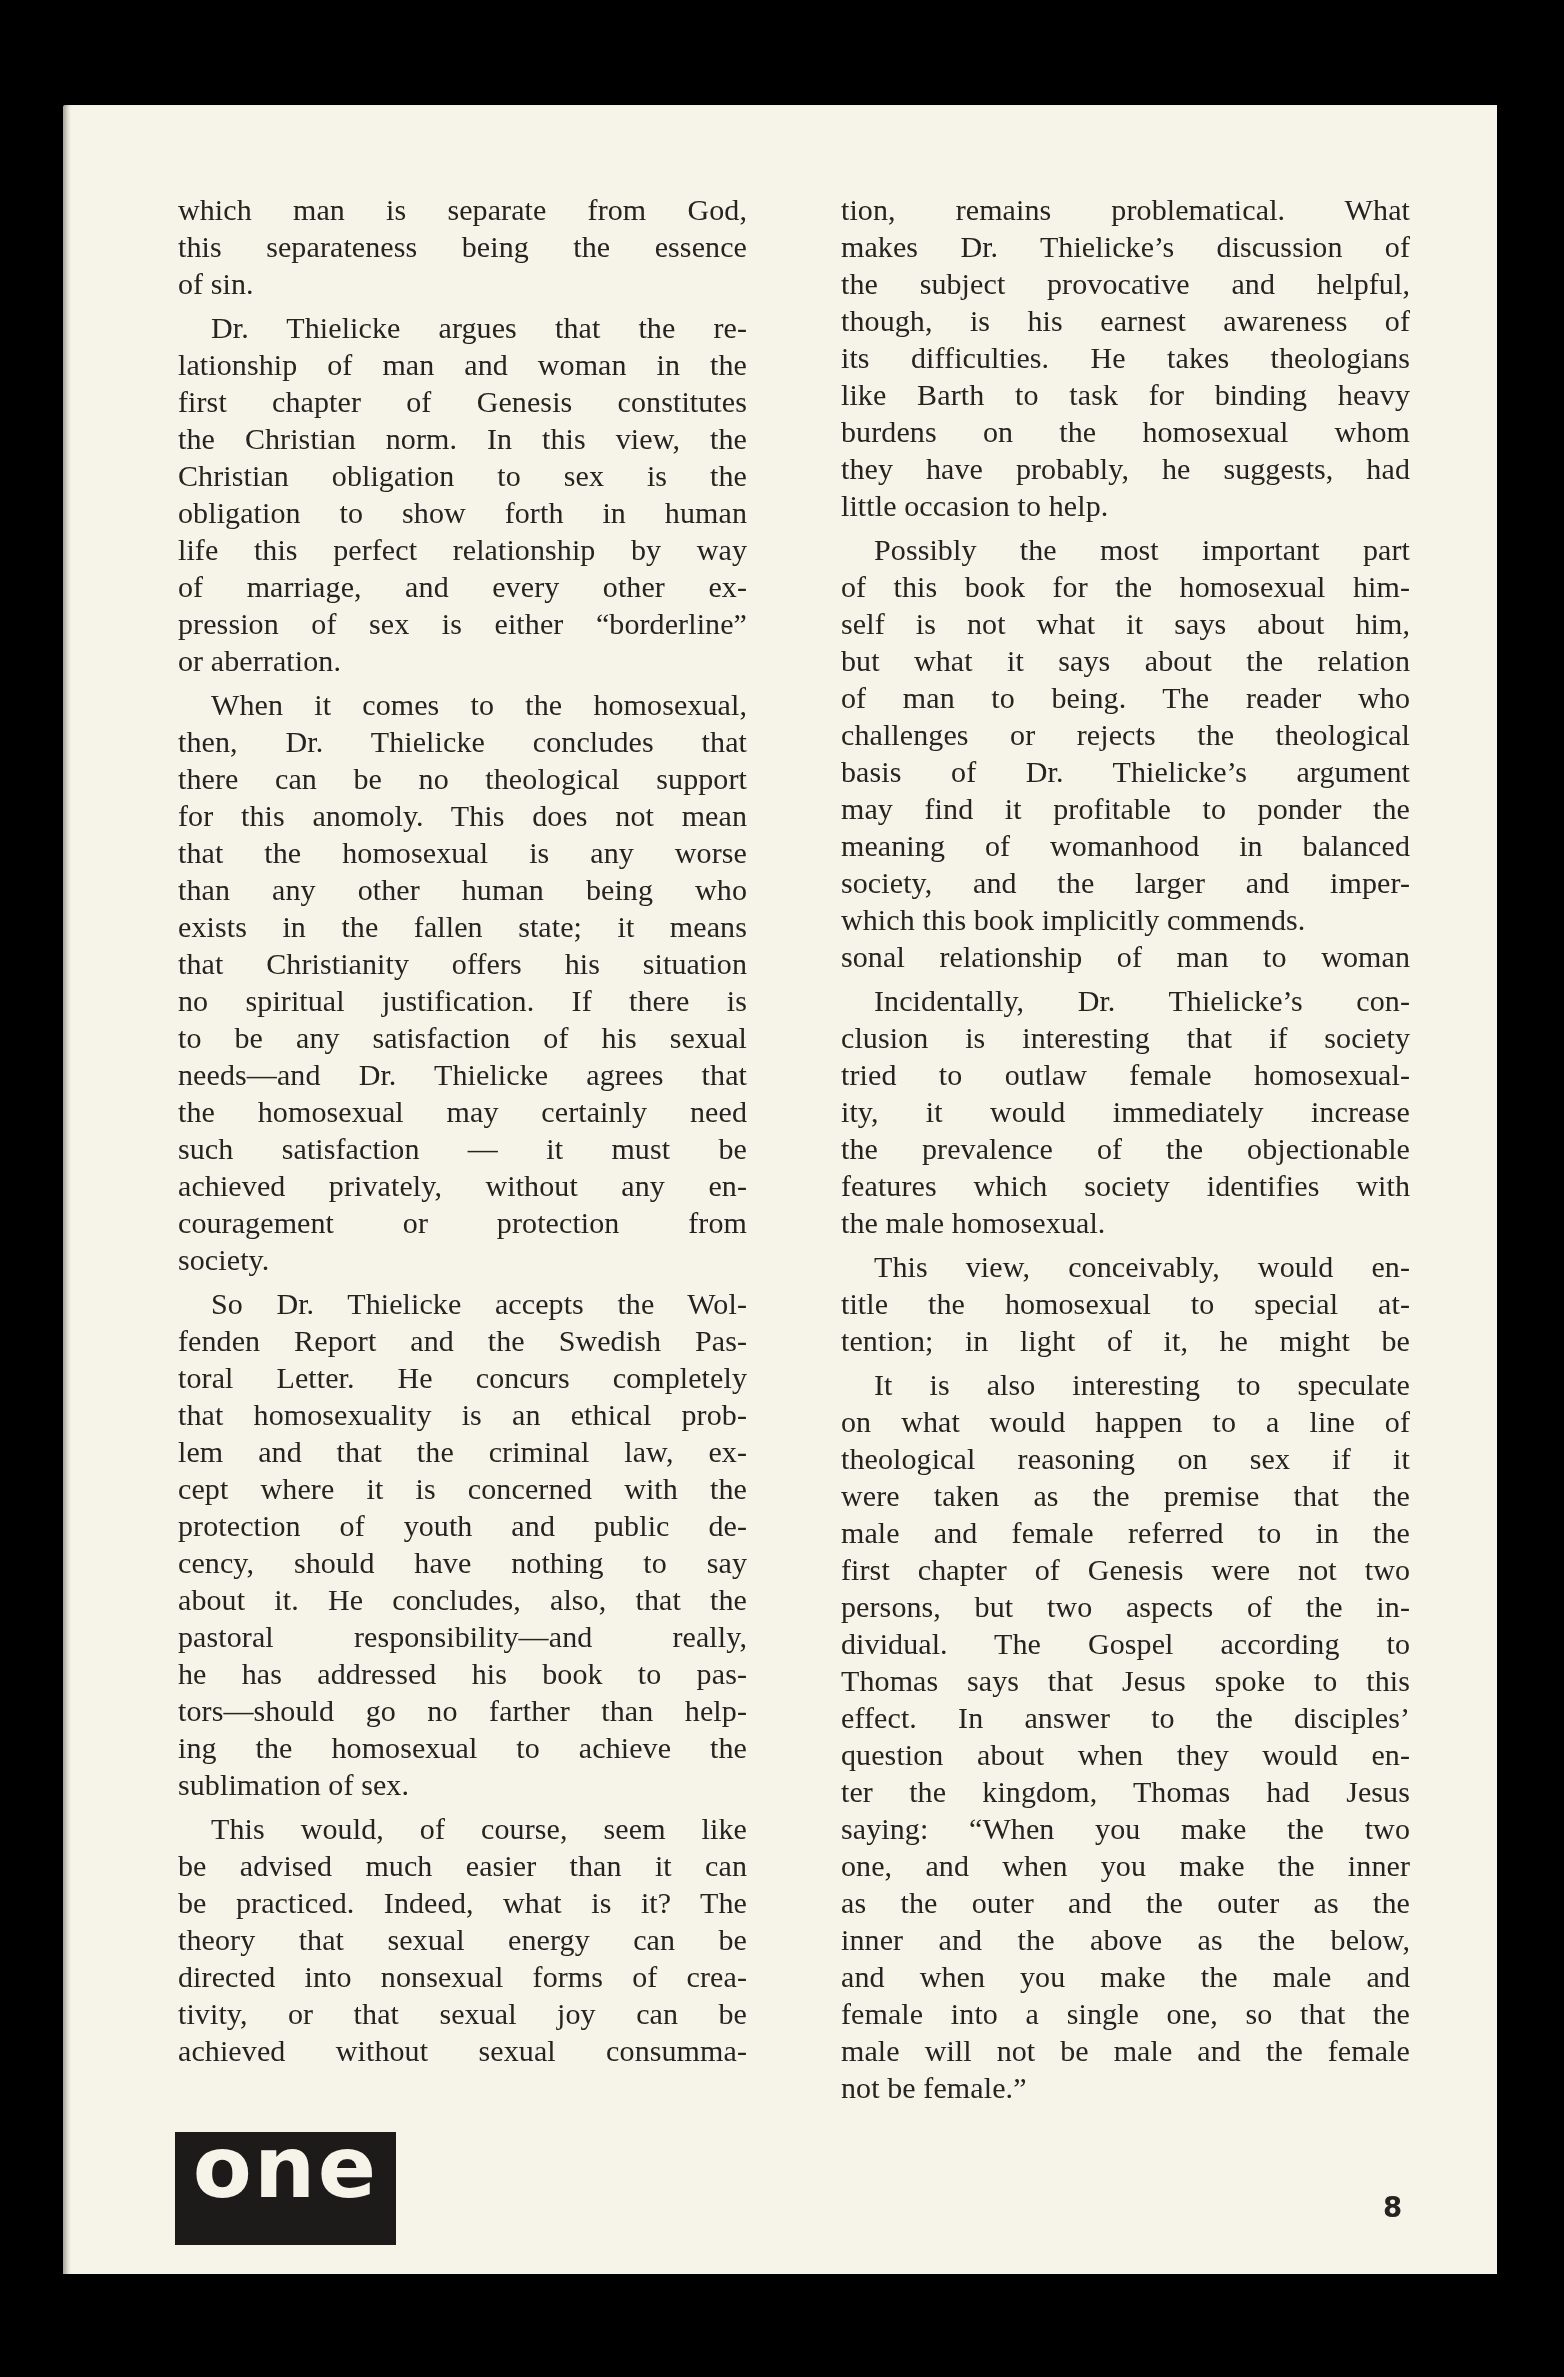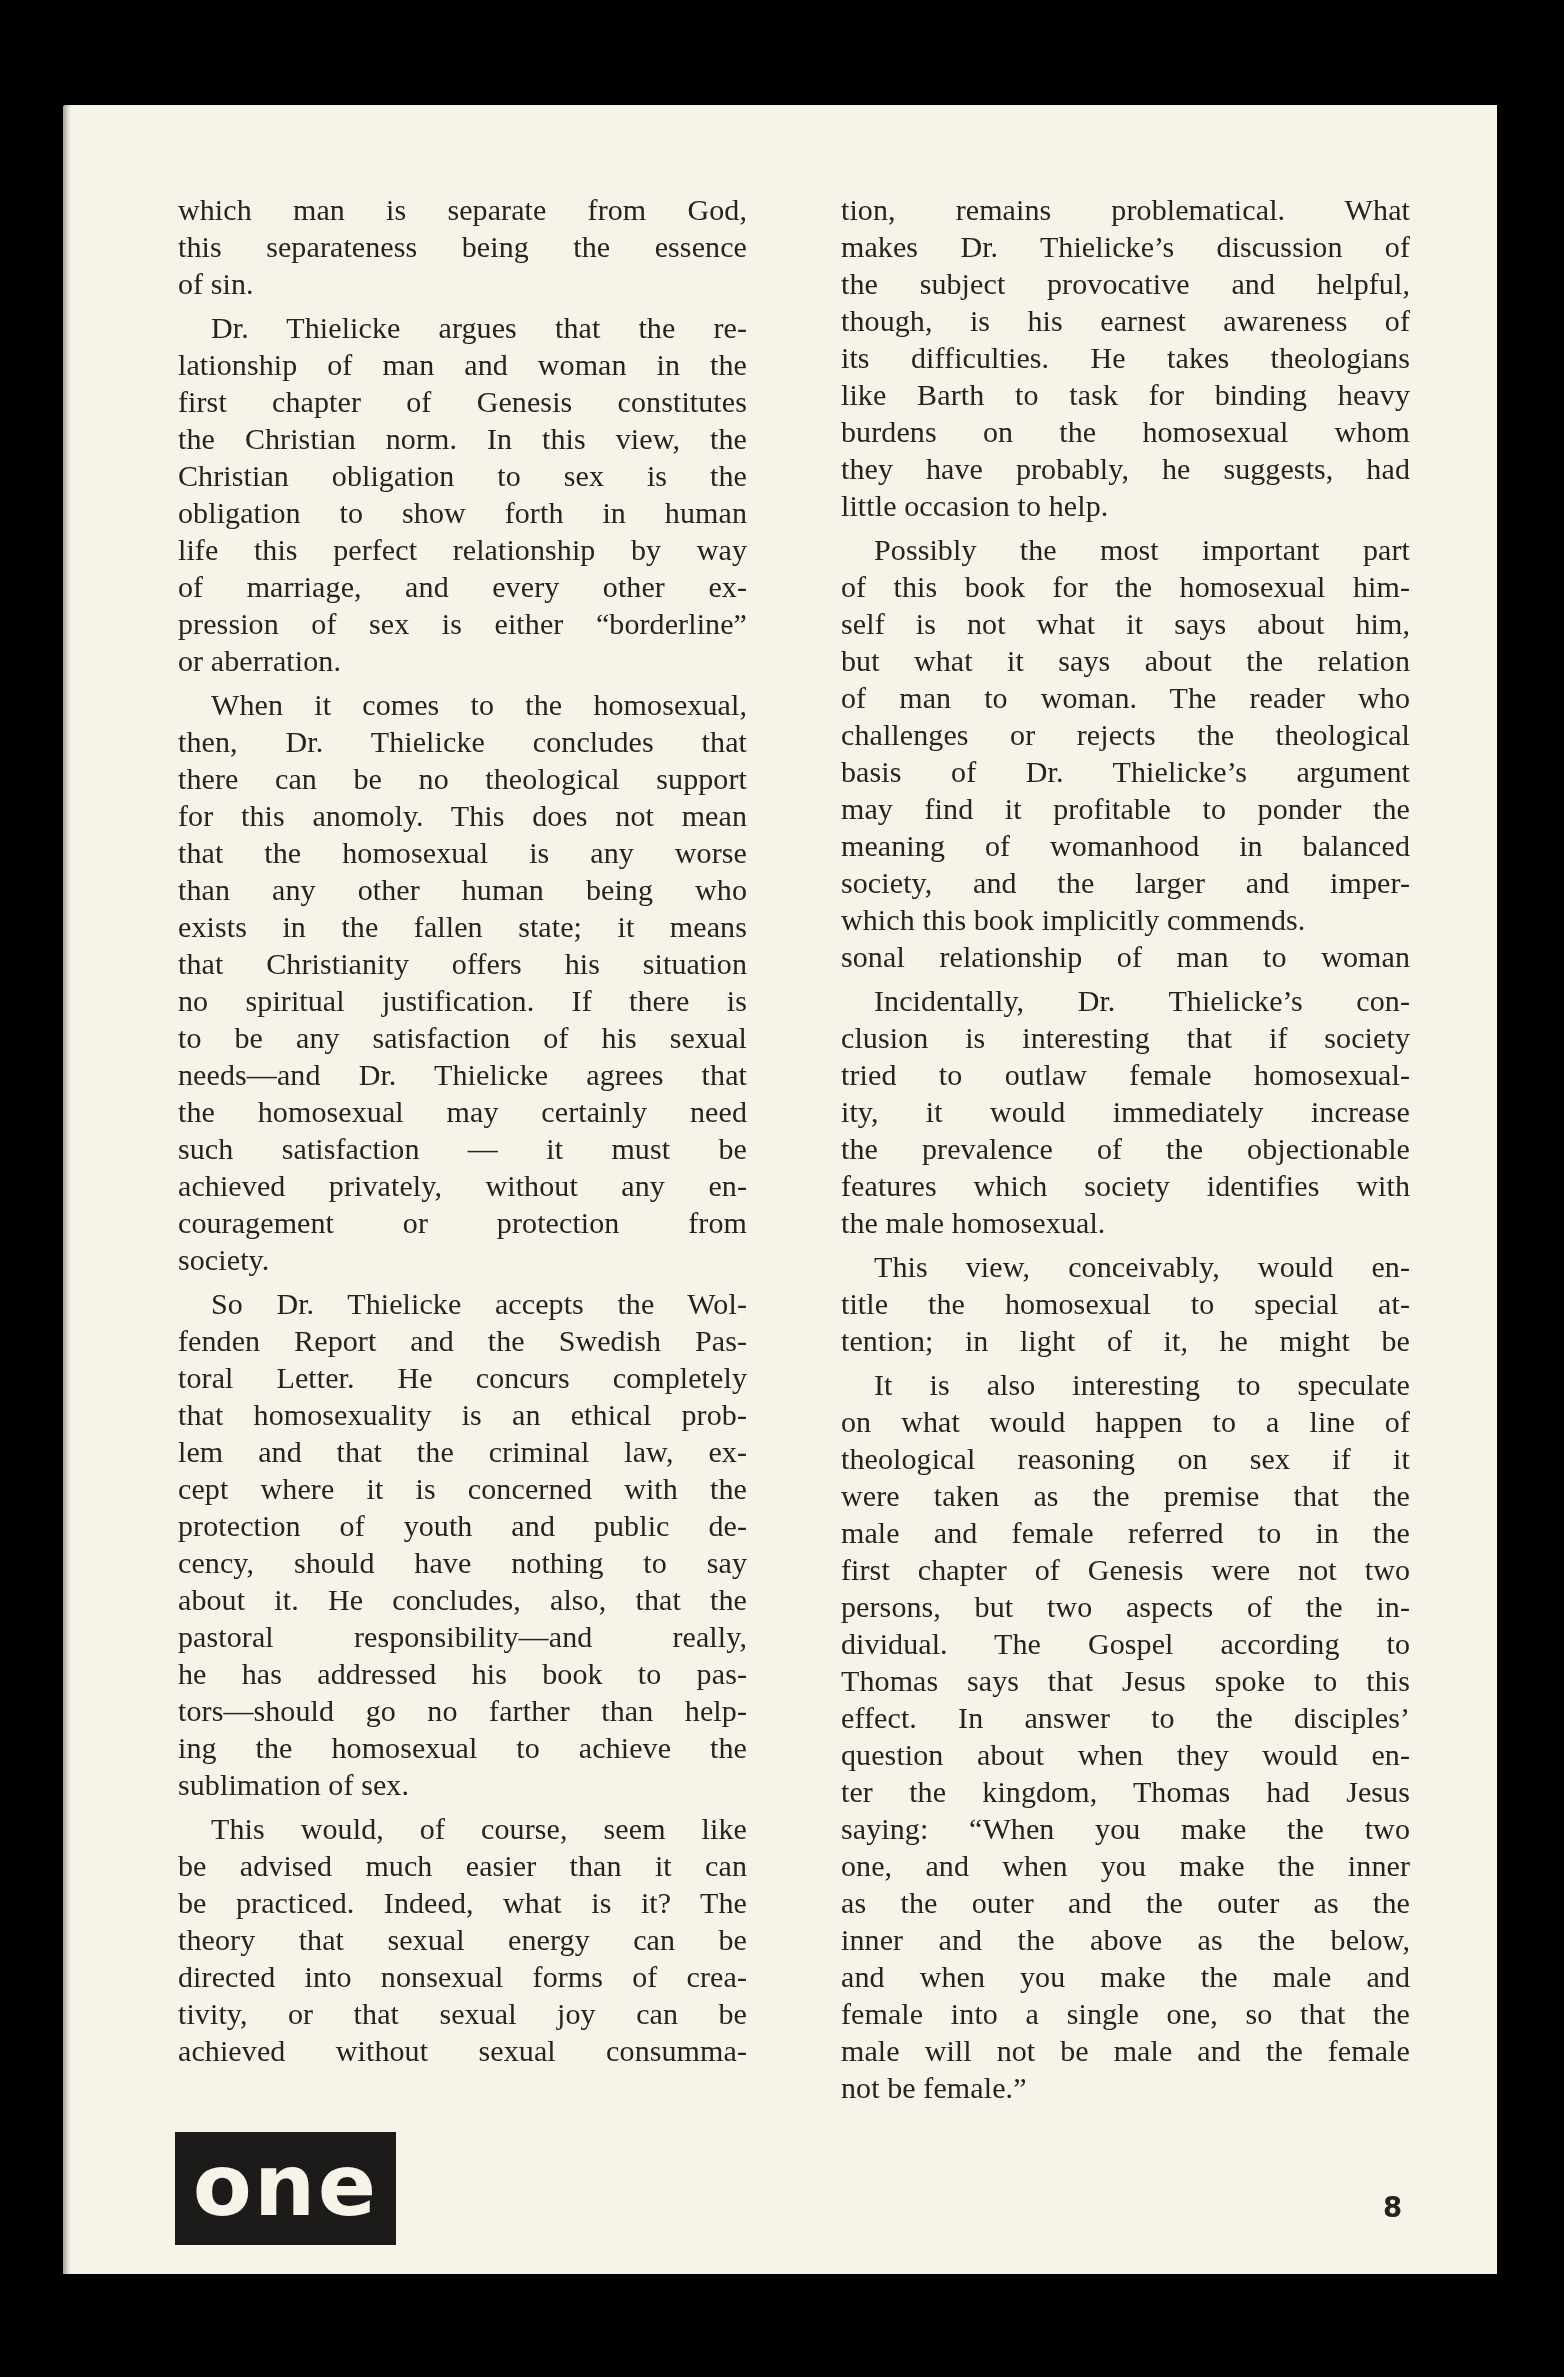--- a/index.html
+++ b/index.html
@@ -53,21 +53,21 @@
     text-indent: 33px;
   }
   .logo {
     position: absolute;
     left: 112px;
     top: 2027px;
     width: 221px;
     height: 113px;
     background: #1d1b19;
     display: flex;
-    align-items: center;
+    align-items: flex-start;
     justify-content: center;
   }
   .logo-text {
     font-family: "DejaVu Sans", "Liberation Sans", sans-serif;
     font-weight: bold;
     font-size: 86px;
     color: #f6f3e8;
     letter-spacing: 2.3px;
     line-height: 1;
     margin-top: -8px;
@@ -162,21 +162,21 @@
         <span class="line">like Barth to task for binding heavy</span>
         <span class="line">burdens on the homosexual whom</span>
         <span class="line">they have probably, he suggests, had</span>
         <span class="line last">little occasion to help.</span>
       </div>
       <div class="para">
         <span class="line indent">Possibly the most important part</span>
         <span class="line">of this book for the homosexual him-</span>
         <span class="line">self is not what it says about him,</span>
         <span class="line">but what it says about the relation</span>
-        <span class="line">of man to woman. The reader who</span>
+        <span class="line">of man to being. The reader who</span>
         <span class="line">challenges or rejects the theological</span>
         <span class="line">basis of Dr. Thielicke’s argument</span>
         <span class="line">may find it profitable to ponder the</span>
         <span class="line">meaning of womanhood in balanced</span>
         <span class="line">society, and the larger and imper-</span>
         <span class="line last">which this book implicitly commends.</span>
         <span class="line">sonal relationship of man to woman</span>
       </div>
       <div class="para">
         <span class="line indent">Incidentally, Dr. Thielicke’s con-</span>

